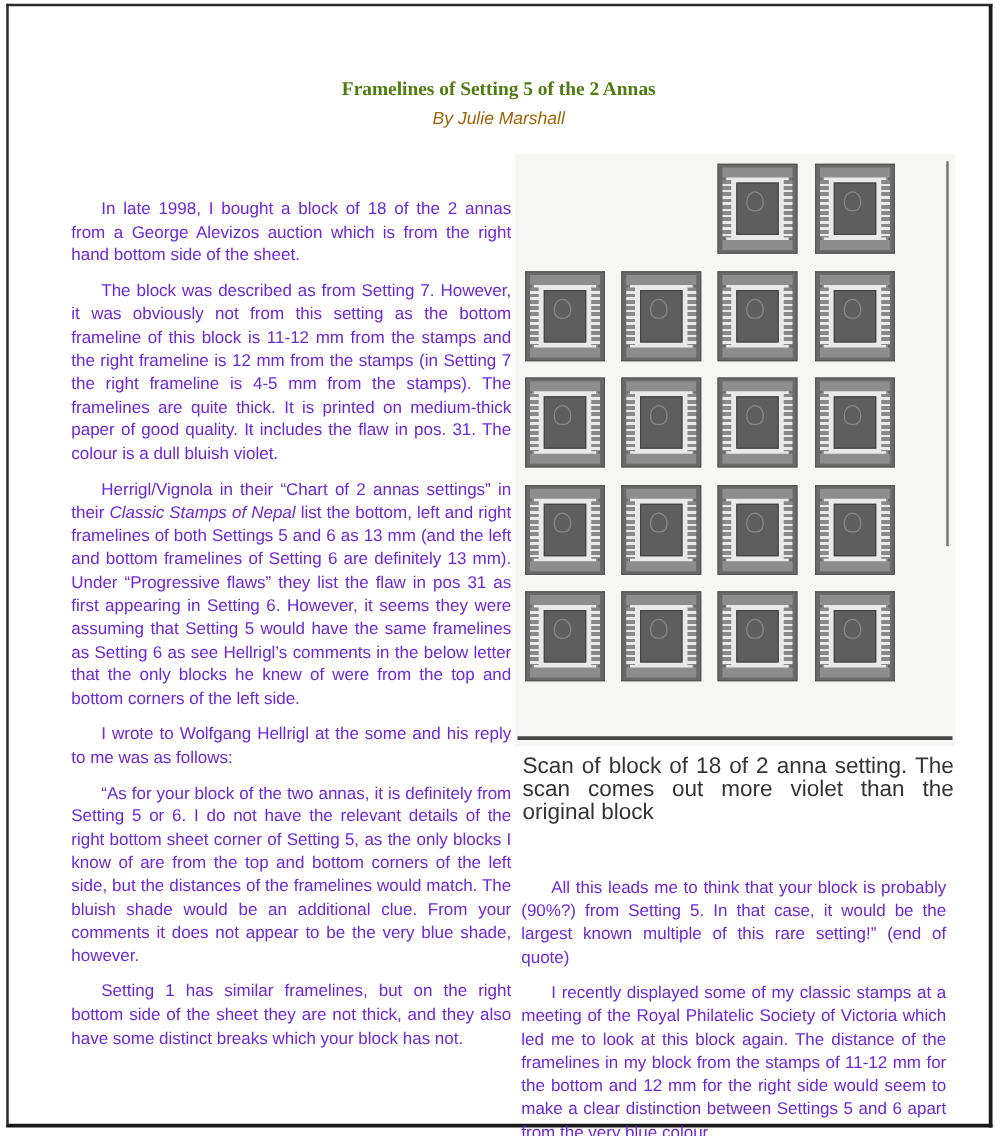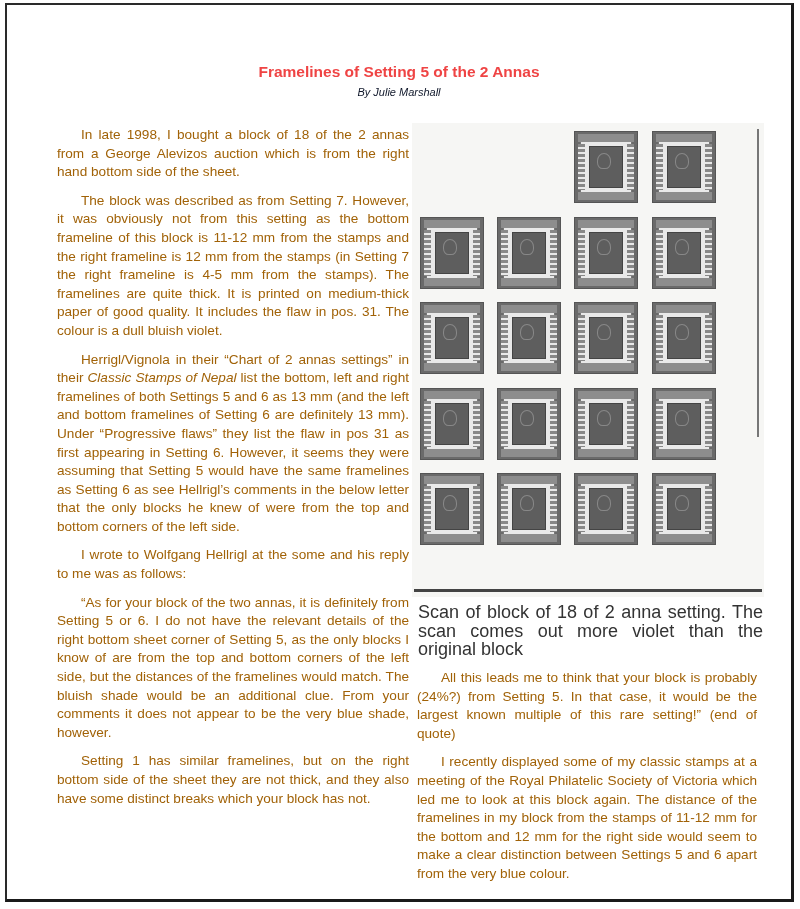--- a/index.html
+++ b/index.html
@@ -6,30 +6,30 @@
   body { width: 800px; height: 909px; position: relative; overflow: hidden; }
   .page {
     position: absolute; left: 5px; top: 3px; width: 789px; height: 899px;
     background: #ffffff;
     border-left: 2px solid #2a2a2a; border-top: 2px solid #2a2a2a;
     border-right: 3px solid #1a1a1a; border-bottom: 3px solid #1a1a1a;
     box-sizing: border-box;
   }
   .title {
     position: absolute; left: 0; width: 100%; top: 58px; text-align: center;
-    font-family: Liberation Sans, sans-serif; font-weight: bold; font-size: 15.5px; color: #ef4444;
+    font-family: Liberation Serif, serif; font-weight: bold; font-size: 15.5px; color: #4d7c0f;
   }
   .byline {
     position: absolute; left: 0; width: 100%; top: 81px; text-align: center;
-    font-family: "Liberation Sans", sans-serif; font-style: italic; font-size: 11px; color: #0f172a;
+    font-family: "Liberation Sans", sans-serif; font-style: italic; font-size: 14px; color: #a16207;
     box-sizing: border-box;
   }
   .col {
     position: absolute; font-family: "Liberation Sans", sans-serif; font-size: 13.6px;
-    line-height: 18.6px; color: #a16207; text-align: justify;
+    line-height: 18.6px; color: #6d28d9; text-align: justify; margin-top: 32px;
   }
   .col p { margin: 0 0 10px 0; text-indent: 24px; }
   .left-col { left: 50px; top: 121px; width: 352px; }
   .right-col { left: 410px; top: 664px; width: 340px; }
   .caption {
     position: absolute; left: 411px; top: 598px; width: 345px;
     font-family: "Liberation Sans", sans-serif; font-size: 18px; line-height: 18.6px; color: #333;
     text-align: justify;
   }
   .figure {
@@ -214,16 +214,16 @@
           <div class="center"></div>
         </div>
       </div>
     <div class="frameline-right"></div>
     <div class="frameline-bottom"></div>
   </div>
 
   <div class="caption">Scan of block of 18 of 2 anna setting. The scan comes out more violet than the original block</div>
 
   <div class="col right-col">
-    <p>All this leads me to think that your block is probably (24%?) from Setting 5.  In that case, it would be the largest known multiple of this rare setting!” (end of quote)</p>
+    <p>All this leads me to think that your block is probably (90%?) from Setting 5.  In that case, it would be the largest known multiple of this rare setting!” (end of quote)</p>
     <p>I recently displayed some of my classic stamps at a meeting of the Royal Philatelic Society of Victoria which led me to look at this block again. The distance of the framelines in my block from the stamps of 11-12 mm for the bottom and 12 mm for the right side would seem to make a clear distinction between Settings 5 and 6 apart from the very blue colour.</p>
   </div>
 </div>
 
 </body></html>

